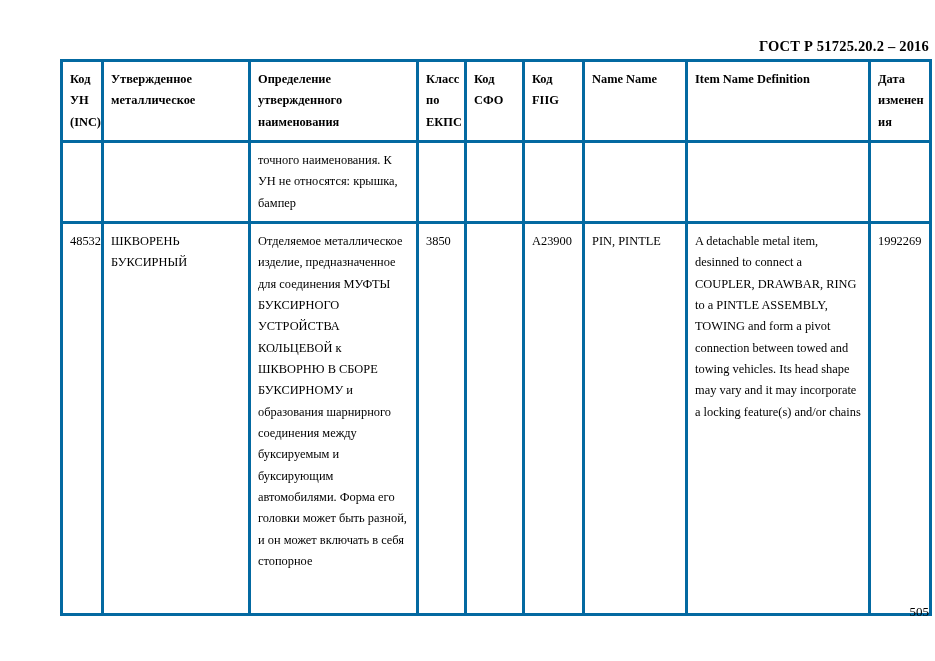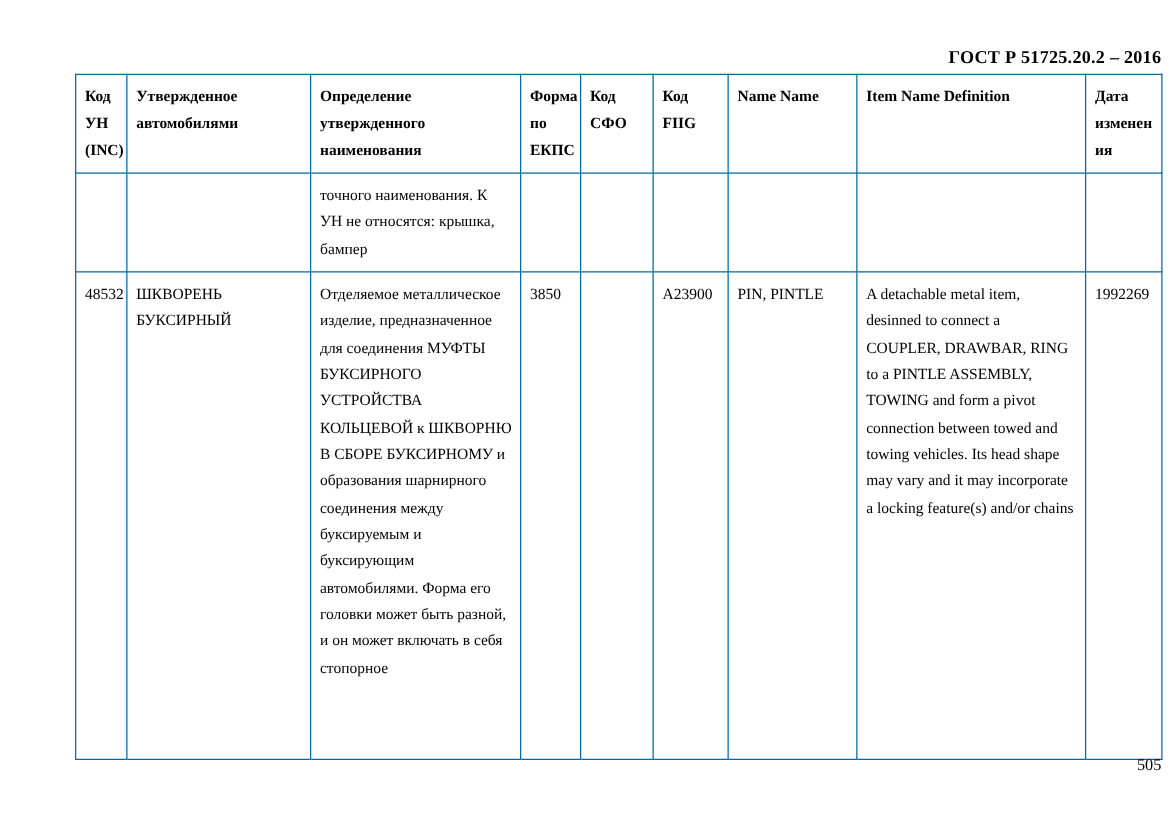--- a/index.html
+++ b/index.html
@@ -34,21 +34,21 @@
   }
   table.main-table {
     position: absolute;
     left: 28px;
     top: 59px;
     border-collapse: collapse;
     table-layout: fixed;
     width: 869px;
   }
   table.main-table td {
-    border: 1px solid #0369a1;
+    border: 3px solid #0369a1;
     vertical-align: top;
     padding: 7px 6px 7px 7px;
     font-size: 12.4px;
     line-height: 1.72;
   }
   .hdr td {
     font-weight: bold;
     line-height: 1.74;
   }
   .c0 { width: 41px; }
@@ -98,29 +98,29 @@
     </colgroup>
     <tbody>
       <tr class="hdr">
         <td>
             <div class="cell-lines">Код
 УН
 (INC)</div>
           </td>
         <td>
             <div class="cell-lines">Утвержденное
-автомобилями</div>
+металлическое</div>
           </td>
         <td>
             <div class="cell-lines">Определение
 утвержденного
 наименования</div>
           </td>
         <td>
-            <div class="cell-lines">Форма
+            <div class="cell-lines">Класс
 по
 ЕКПС</div>
           </td>
         <td>
             <div class="cell-lines">Код
 СФО</div>
           </td>
         <td>
             <div class="cell-lines">Код
 FIIG</div>

